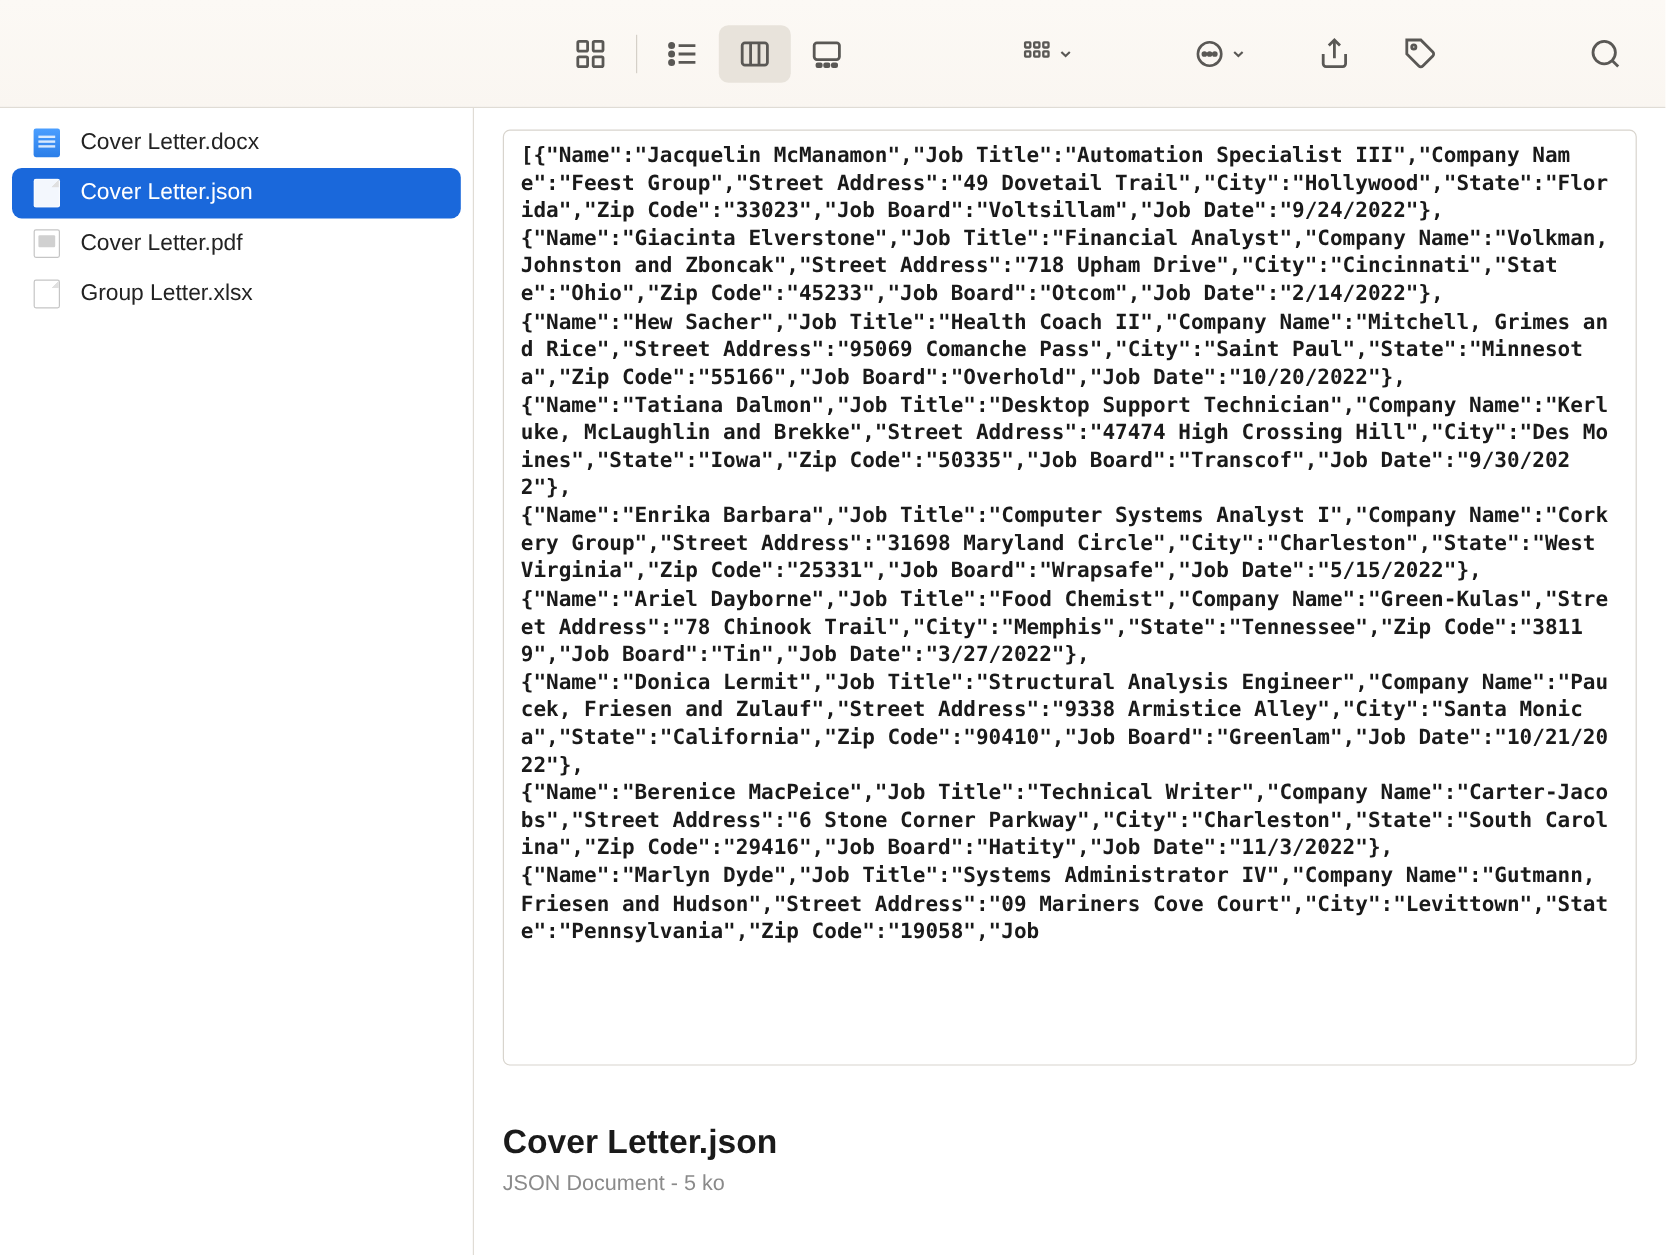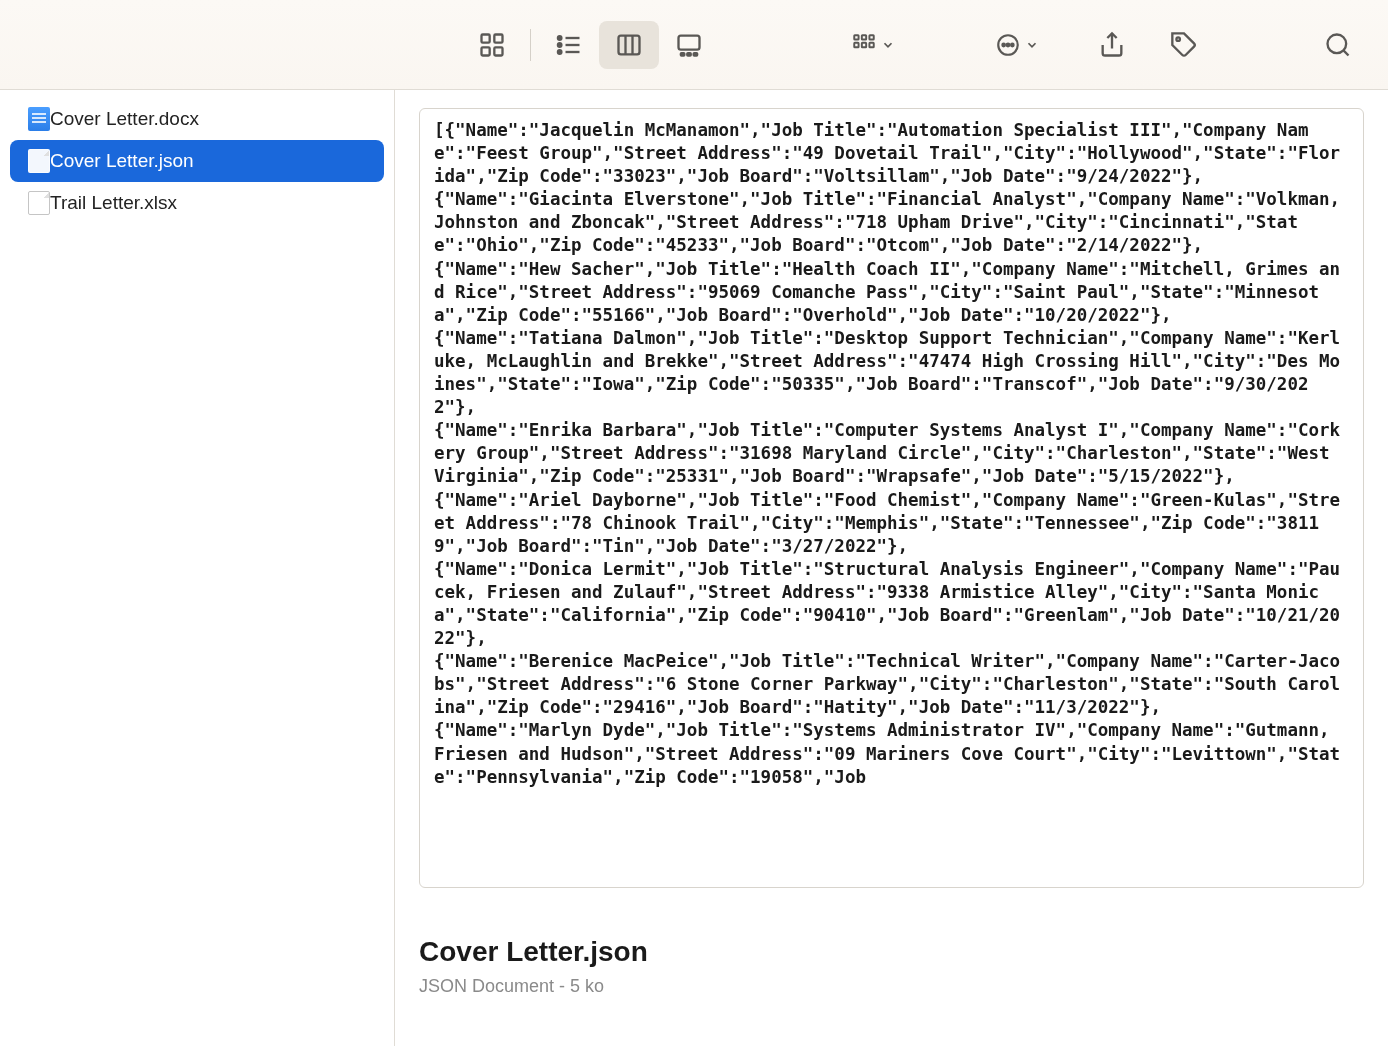--- a/index.html
+++ b/index.html
@@ -94,21 +94,21 @@
       border-right: 1px solid #e0dcd5;
       padding-top: 8px;
       background: #ffffff;
     }
     
     .file-item {
       display: flex;
       align-items: center;
       height: 42px;
       padding: 0 18px;
-      gap: 0;
+      gap: 17px;
       cursor: pointer;
       font-size: 19px;
       color: #232323;
       margin: 0 10px;
       border-radius: 8px;
     }
     
     .file-item.selected {
       background: #1a68db;
       color: #ffffff;
@@ -320,22 +320,26 @@
   <div class="sidebar">
     <div class="file-item">
       <div class="file-icon docx"></div>
       <span>Cover Letter.docx</span>
     </div>
     <div class="file-item selected">
       <div class="file-icon generic selected-icon"></div>
       <span>Cover Letter.json</span>
     </div>
     <div class="file-item">
+      <div class="file-icon pdf"></div>
+      <span>Cover Letter.pdf</span>
+    </div>
+    <div class="file-item">
       <div class="file-icon generic"></div>
-      <span>Trail Letter.xlsx</span>
+      <span>Group Letter.xlsx</span>
     </div>
   </div>
 
   <div class="preview-pane">
     <div class="preview-content">[{"Name":"Jacquelin McManamon","Job Title":"Automation Specialist III","Company Name":"Feest Group","Street Address":"49 Dovetail Trail","City":"Hollywood","State":"Florida","Zip Code":"33023","Job Board":"Voltsillam","Job Date":"9/24/2022"},
 {"Name":"Giacinta Elverstone","Job Title":"Financial Analyst","Company Name":"Volkman, Johnston and Zboncak","Street Address":"718 Upham Drive","City":"Cincinnati","State":"Ohio","Zip Code":"45233","Job Board":"Otcom","Job Date":"2/14/2022"},
 {"Name":"Hew Sacher","Job Title":"Health Coach II","Company Name":"Mitchell, Grimes and Rice","Street Address":"95069 Comanche Pass","City":"Saint Paul","State":"Minnesota","Zip Code":"55166","Job Board":"Overhold","Job Date":"10/20/2022"},
 {"Name":"Tatiana Dalmon","Job Title":"Desktop Support Technician","Company Name":"Kerluke, McLaughlin and Brekke","Street Address":"47474 High Crossing Hill","City":"Des Moines","State":"Iowa","Zip Code":"50335","Job Board":"Transcof","Job Date":"9/30/2022"},
 {"Name":"Enrika Barbara","Job Title":"Computer Systems Analyst I","Company Name":"Corkery Group","Street Address":"31698 Maryland Circle","City":"Charleston","State":"West Virginia","Zip Code":"25331","Job Board":"Wrapsafe","Job Date":"5/15/2022"},
 {"Name":"Ariel Dayborne","Job Title":"Food Chemist","Company Name":"Green-Kulas","Street Address":"78 Chinook Trail","City":"Memphis","State":"Tennessee","Zip Code":"38119","Job Board":"Tin","Job Date":"3/27/2022"},

